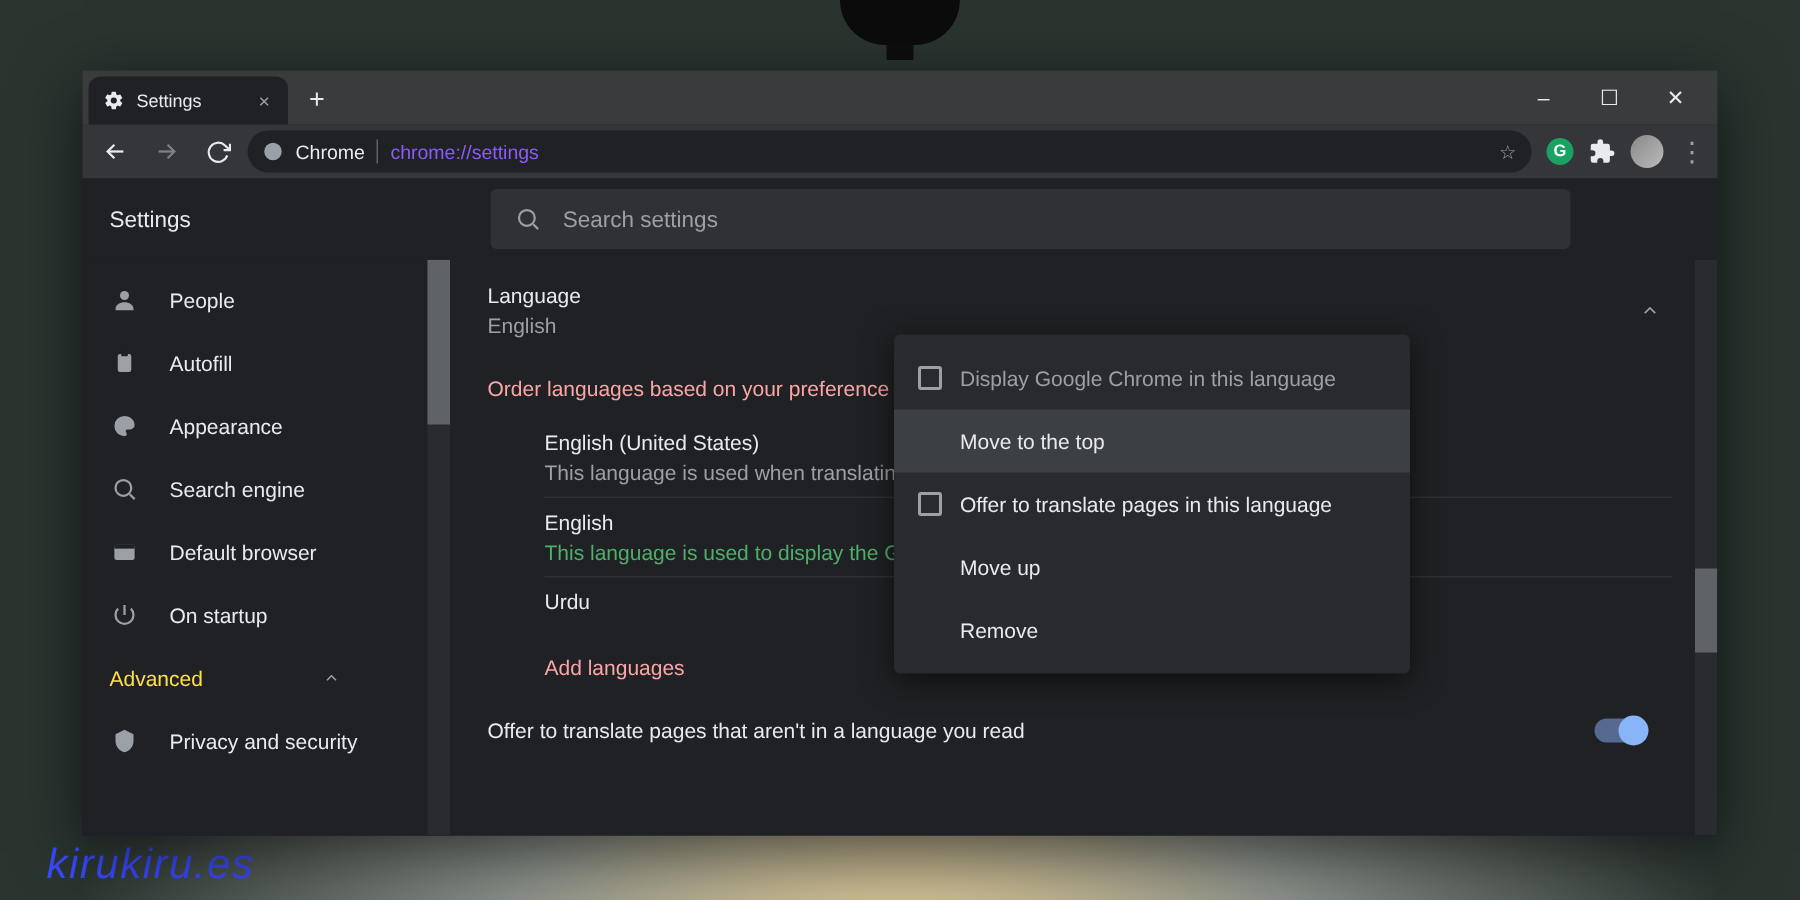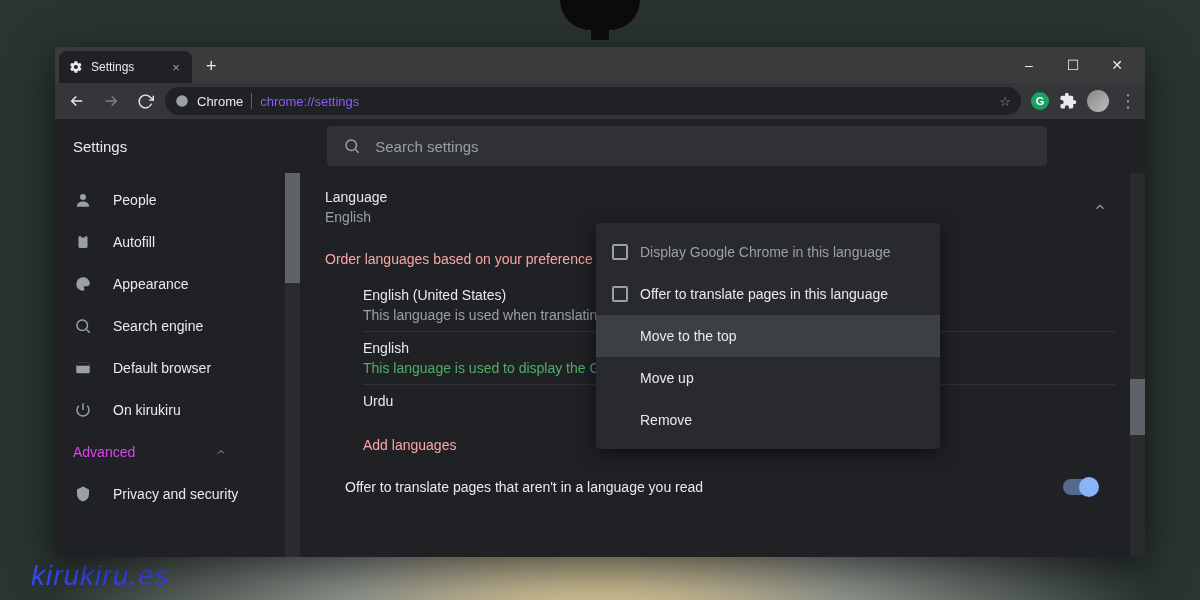--- a/index.html
+++ b/index.html
@@ -109,21 +109,21 @@
 
   .side-item {
     display:flex; align-items:center;
     height:42px;
     padding-left:18px;
     gap:20px;
     color:#e8eaed; font-size:14px; font-weight:500;
     cursor:pointer;
   }
   .side-item .ico { width:20px; display:flex; align-items:center; justify-content:center; color:#9aa0a6; font-size:16px; }
-  .advanced-row { display:flex; align-items:center; height:42px; padding-left:18px; color:#d946ef; font-size:14px; gap:80px; cursor:pointer; }
+  .advanced-row { display:flex; align-items:center; height:42px; padding-left:18px; color:#fde047; font-size:14px; gap:80px; cursor:pointer; }
 
   .main {
     flex:1;
     position:relative;
     overflow:hidden;
   }
   .main-scroll-track { position:absolute; right:0; top:0; width:15px; height:100%; background:#2a2b2e; }
   .main-scroll-thumb { position:absolute; right:0; top:206px; width:15px; height:56px; background:#5f6368; }
 
   .panel { padding: 10px 30px 0 25px; color:#e8eaed; }
@@ -134,21 +134,21 @@
 
   .order-label { font-size:14px; margin:20px 0 12px 0; color:#fca5a5; }
   .lang-list { margin-left:38px; }
   .lang-item { padding:8px 0; border-top:1px solid rgba(255,255,255,0.08); }
   .lang-item:first-child { border-top:none; }
   .lang-name { font-size:14px; color:#e8eaed; }
   .lang-sub { font-size:14px; color:#9aa0a6; margin-top:4px; }
   .lang-sub.green { color:#4eaf6a; }
   .add-lang { color:#fca5a5; font-size:14px; margin:20px 0 0 38px; cursor:pointer; }
 
-  .translate-row { display:flex; align-items:center; justify-content:space-between; margin-top:26px; font-size:14px; color:#e8eaed; padding-right:18px;margin-left:20px; }
+  .translate-row { display:flex; align-items:center; justify-content:space-between; margin-top:26px; font-size:14px; color:#e8eaed; padding-right:18px; }
   .toggle { width:34px;height:16px;border-radius:8px;background:#8ab4f880;position:relative; }
   .toggle::after { content:''; position:absolute; right:-2px; top:-2px; width:20px;height:20px;border-radius:50%; background:#8ab4f8; }
 
   
   .menu {
     position:absolute;
     left: 296px;
     top: 0px;
     width: 344px;
     background:#292a2d;
@@ -303,21 +303,21 @@
             </span>
           <span>Default browser</span>
         </div>
         <div class="side-item">
           <span class="ico">
               <svg width="18" height="18" viewBox="0 0 24 24" fill="none" stroke="#9aa0a6" stroke-width="2">
                 <path d="M12 3v9"></path>
                 <path d="M6.3 6.3a8 8 0 1 0 11.4 0"></path>
               </svg>
             </span>
-          <span>On kirukiru</span>
+          <span>On startup</span>
         </div>
 
         <div class="advanced-row">
           <span>Advanced</span>
           <span>
             <svg width="12" height="12" viewBox="0 0 24 24" fill="none" stroke="#9aa0a6" stroke-width="2">
                 <path d="M6 15l6-6 6 6"></path>
               </svg>
           </span>
         </div>
@@ -369,28 +369,28 @@
           <div class="translate-row">
             <span>Offer to translate pages that aren't in a language you read</span>
             <span class="toggle"></span>
           </div>
 
           <div class="menu" style="top:50px;">
             <div class="menu-item dim">
               <span class="cb"></span>
               <span>Display Google Chrome in this language</span>
             </div>
+            <div class="menu-item active">
+              <span class="spacer"></span>
+              <span>Move to the top</span>
+            </div>
             <div class="menu-item">
               <span class="cb"></span>
               <span>Offer to translate pages in this language</span>
             </div>
-            <div class="menu-item active">
-              <span class="spacer"></span>
-              <span>Move to the top</span>
-            </div>
             <div class="menu-item">
               <span class="spacer"></span>
               <span>Move up</span>
             </div>
             <div class="menu-item">
               <span class="spacer"></span>
               <span>Remove</span>
             </div>
           </div>
         </div>

